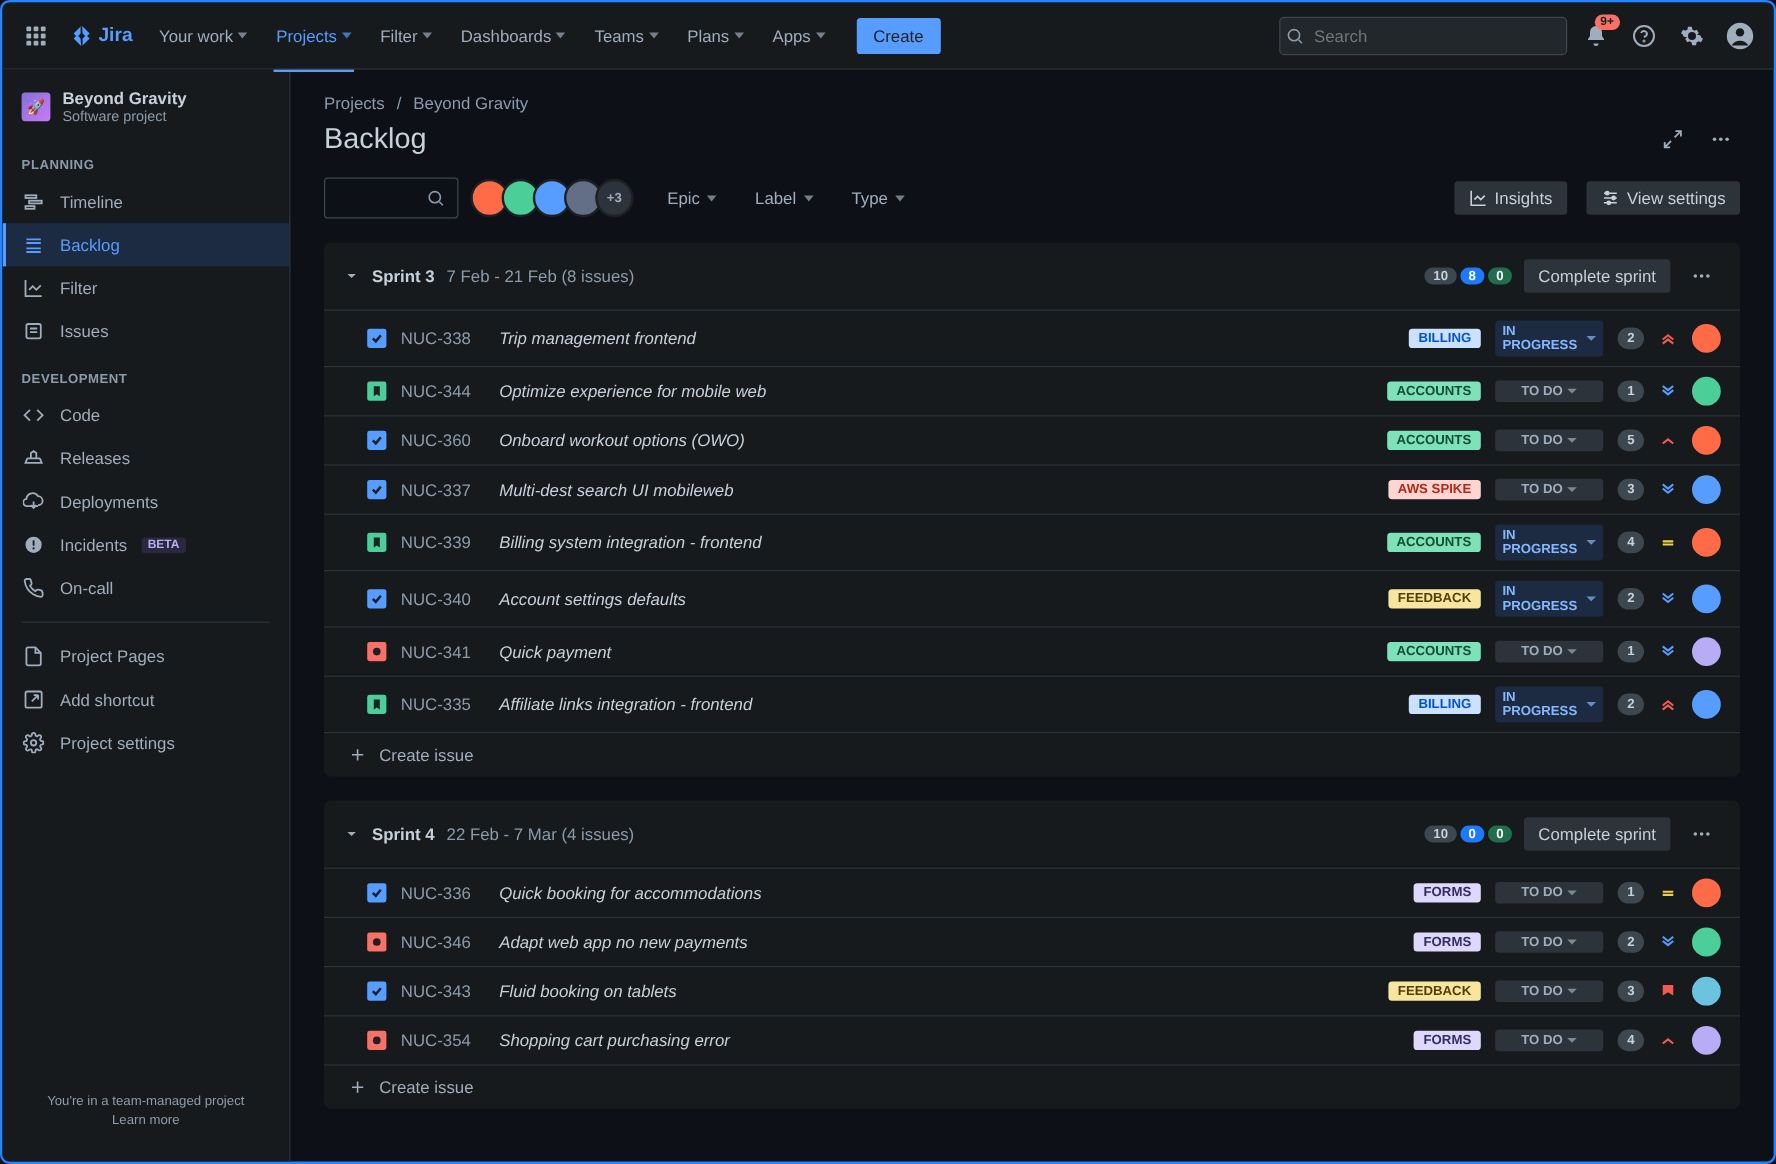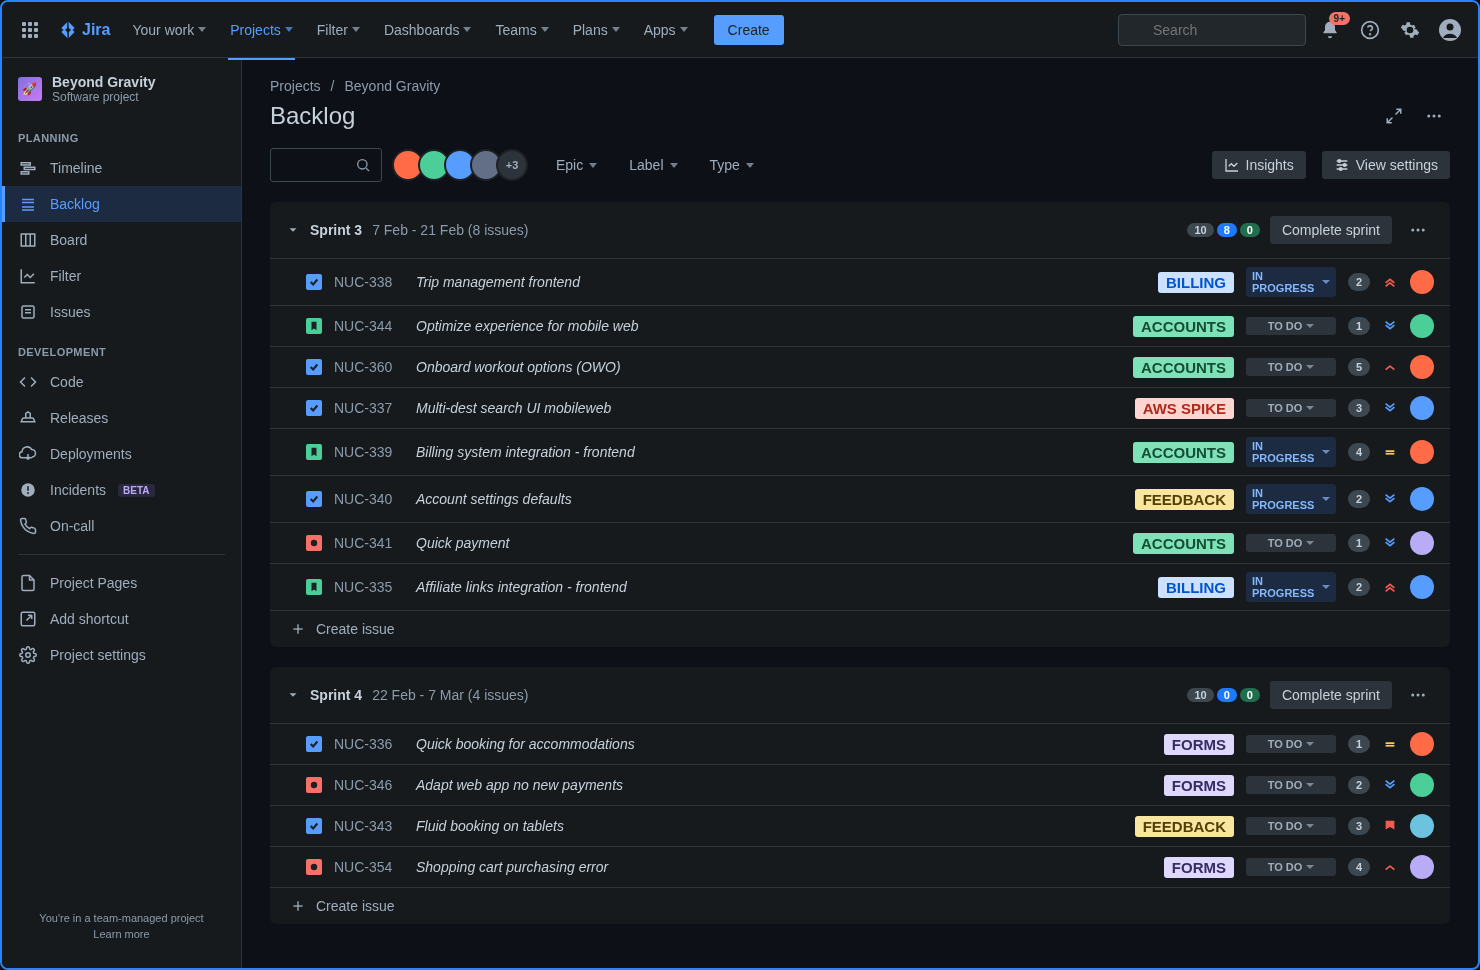--- a/index.html
+++ b/index.html
@@ -9,21 +9,21 @@
 .grid9 { display:grid; grid-template-columns:repeat(3,4px); grid-template-rows:repeat(3,4px); gap:2px; }
 .grid9 span { background:#9fadbc; border-radius:1px; }
 .logo { display:flex; align-items:center; gap:4px; margin:0 8px; color:#579dff; font-weight:600; font-size:16px; }
 .nav-items { display:flex; gap:4px; }
 .nav-item { padding:8px 10px; color:#9fadbc; cursor:pointer; border-radius:3px; display:flex; align-items:center; gap:4px; position:relative; }
 .nav-item.active { color:#579dff; }
 .nav-item.active::after { content:''; position:absolute; bottom:-14px; left:8px; right:8px; height:2px; background:#579dff; }
 .chev { width:0; height:0; border-left:4px solid transparent; border-right:4px solid transparent; border-top:5px solid currentColor; opacity:.7; }
 .create-btn { background:#579dff; color:#1d2125; border:none; padding:7px 14px; border-radius:3px; font-weight:500; cursor:pointer; margin-left:12px; font-size:14px;}
 .spacer { flex:1; }
-.search-box { width:188px; height:32px; background:#22272b; border:1px solid #3d474f; border-radius:4px; display:flex; align-items:center; padding:0 26px; gap:8px; color:#8c9bab; }
+.search-box { width:240px; height:32px; background:#22272b; border:1px solid #3d474f; border-radius:4px; display:flex; align-items:center; padding:0 4px; gap:8px; color:#8c9bab; }
 .search-box input { background:none; border:none; outline:none; color:#c7d1db; flex:1; font-size:14px; }
 .tb-icon { width:32px; height:32px; display:flex; align-items:center; justify-content:center; cursor:pointer; border-radius:50%; color:#9fadbc; position:relative; margin-left:4px; }
 .badge-notif { position:absolute; top:-2px; right:-4px; background:#f87168; color:#1d2125; font-size:10px; font-weight:700; padding:1px 5px; border-radius:8px; }
 .content { display:flex; height:calc(100% - 56px); }
 .sidebar { width:240px; background:#161a1d; border-right:1px solid #2c333a; padding:16px 0; overflow-y:auto; display:flex; flex-direction:column; }
 .proj-head { display:flex; align-items:center; gap:10px; padding:0 16px 12px; }
 .proj-icon { width:24px; height:24px; background:linear-gradient(135deg,#8270db,#c97cf4); border-radius:3px; display:flex; align-items:center; justify-content:center; font-size:12px; }
 .proj-title { font-weight:600; color:#c7d1db; font-size:14px; }
 .proj-sub { font-size:12px; color:#8c9bab; }
 .section-label { font-size:11px; font-weight:700; color:#8c9bab; padding:16px 16px 6px; letter-spacing:.4px; }
@@ -61,21 +61,21 @@
 .pill.green { background:#216e4e; color:#fff; }
 .complete-btn { background:#2c333a; color:#c7d1db; padding:6px 12px; border-radius:3px; cursor:pointer; border:none; font-size:14px; }
 .issue-row { display:flex; align-items:center; padding:8px 16px 8px 36px; border-top:1px solid #2c333a; gap:12px; }
 .issue-type { width:16px; height:16px; border-radius:2px; display:flex; align-items:center; justify-content:center; flex-shrink:0; }
 .issue-type.task { background:#579dff; }
 .issue-type.story { background:#4bce97; }
 .issue-type.bug { background:#f87168; }
 .issue-type svg, .issue-type span { color:#1d2125; font-size:10px; font-weight:700; }
 .issue-key { color:#8c9bab; width:70px; flex-shrink:0; }
 .issue-title { flex:1; color:#c7d1db; cursor:pointer;font-style:italic; }
-.epic-badge { font-size:15px; font-weight:700; padding:2px 8px; border-radius:3px; text-transform:uppercase; }
+.epic-badge { font-size:11px; font-weight:700; padding:2px 8px; border-radius:3px; text-transform:uppercase; }
 .status-dd { font-size:11px; font-weight:700; padding:3px 6px; border-radius:3px; display:flex; align-items:center; gap:4px; cursor:pointer; width:90px; justify-content:center; }
 .status-dd.todo { background:#2c333a; color:#9fadbc; }
 .status-dd.prog { background:#1c2b41; color:#85b8ff; }
 .points { width:22px; height:18px; background:#3d474f; color:#c7d1db; border-radius:10px; display:flex; align-items:center; justify-content:center; font-size:11px; font-weight:600; }
 .prio { width:16px; display:flex; align-items:center; justify-content:center; }
 .assignee { width:24px; height:24px; border-radius:50%; }
 .create-issue { display:flex; align-items:center; gap:10px; padding:10px 16px 10px 20px; color:#9fadbc; cursor:pointer; border-top:1px solid #2c333a; }
 svg { display:block; }
 </style>
 </head>
@@ -195,30 +195,20 @@
               <line x1="4" y1="10" x2="20" y2="10"></line>
               <line x1="4" y1="16" x2="20" y2="16"></line>
               <line x1="4" y1="20" x2="20" y2="20"></line>
             </svg>
           </span>
           <span>Backlog</span>
         </div>
         <div class="side-item">
           <span class="side-icon">
             <svg width="18" height="18" viewBox="0 0 24 24" fill="none" stroke="currentColor" stroke-width="2">
-              <rect x="3" y="4" width="18" height="16"></rect>
-              <line x1="9" y1="4" x2="9" y2="20"></line>
-              <line x1="15" y1="4" x2="15" y2="20"></line>
-            </svg>
-          </span>
-          <span>Board</span>
-        </div>
-        <div class="side-item">
-          <span class="side-icon">
-            <svg width="18" height="18" viewBox="0 0 24 24" fill="none" stroke="currentColor" stroke-width="2">
               <path d="M3 3v18h18M7 14l4-4 4 4 5-5"></path>
             </svg>
           </span>
           <span>Filter</span>
         </div>
         <div class="side-item">
           <span class="side-icon">
             <svg width="18" height="18" viewBox="0 0 24 24" fill="none" stroke="currentColor" stroke-width="2">
               <rect x="4" y="4" width="16" height="16" rx="2"></rect>
               <line x1="8" y1="9" x2="16" y2="9"></line>

